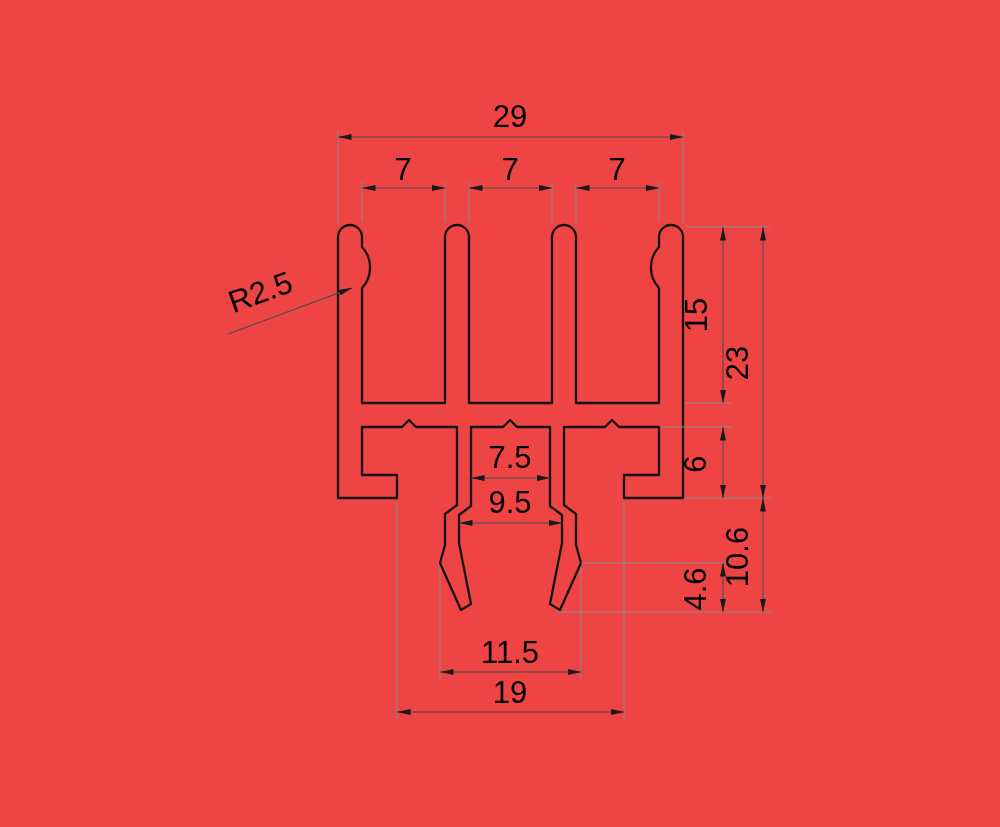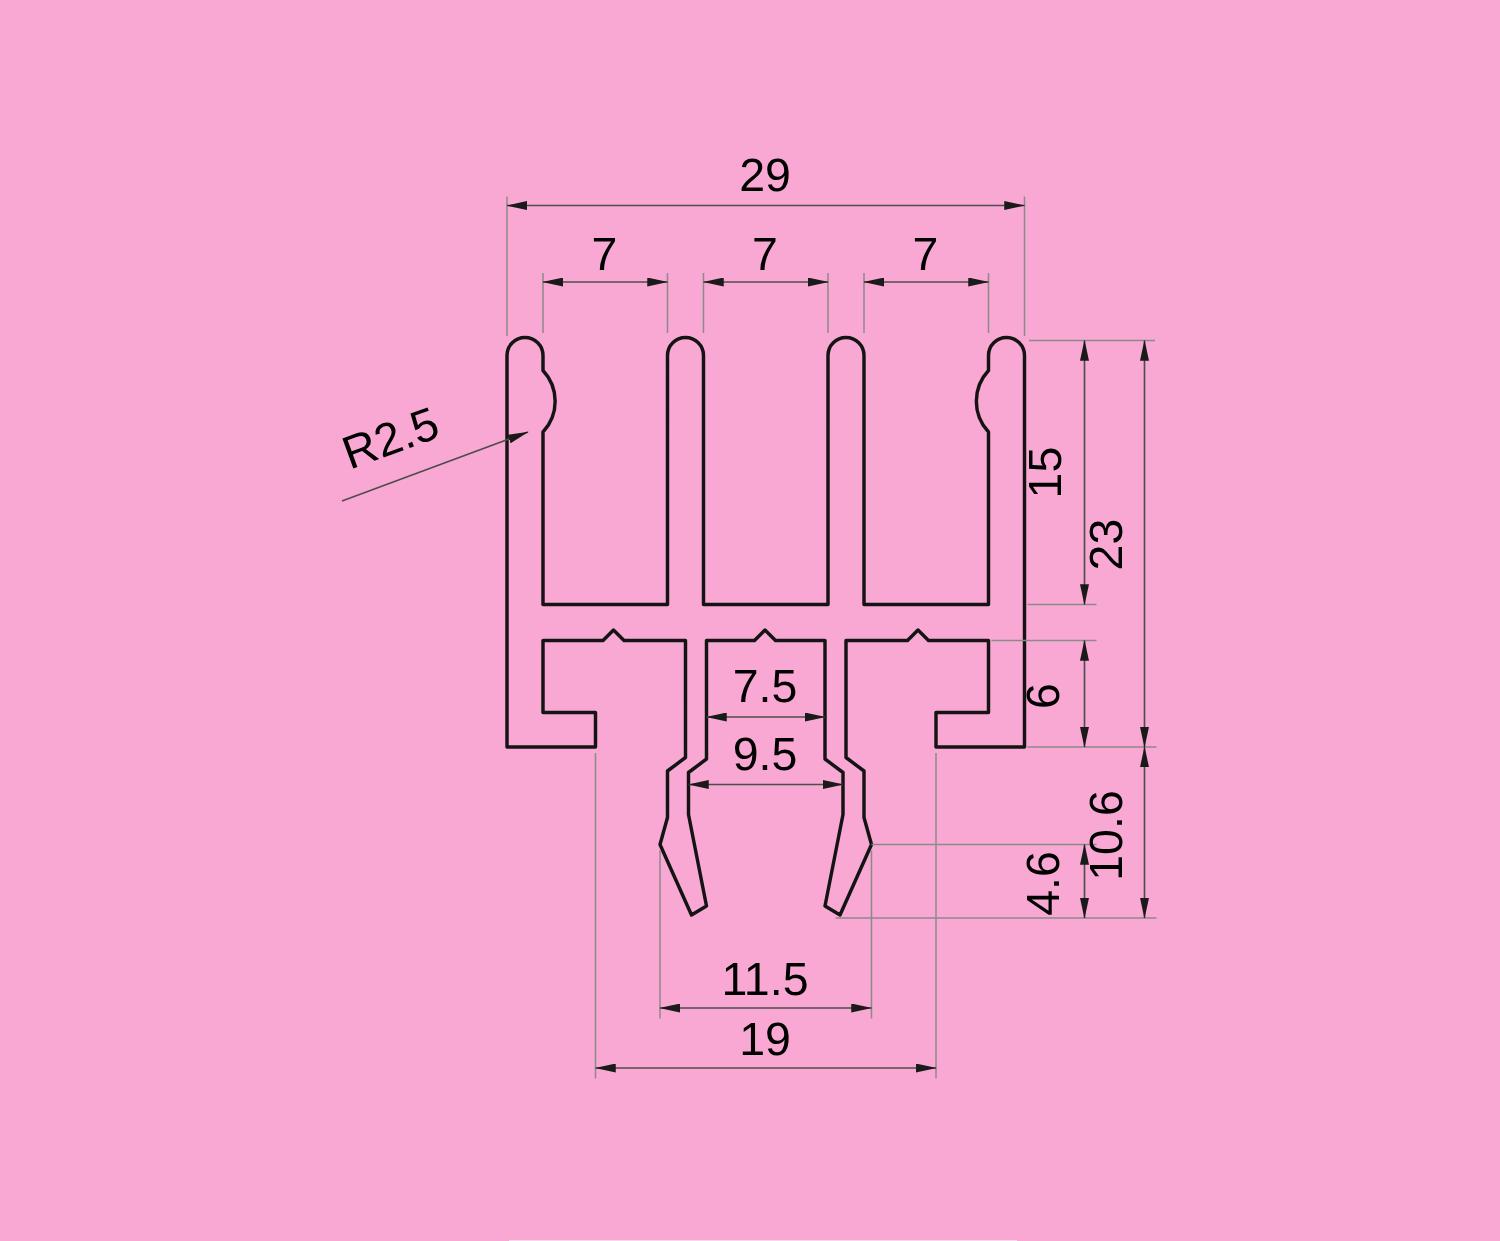--- a/index.html
+++ b/index.html
@@ -1,16 +1,16 @@
 <!DOCTYPE html>
 <html><head>
 <meta charset="utf-8">
 <style>
   html,body{margin:0;padding:0;background:#ffffff;}
-  .stage{width:1000px;height:827px;position:relative;background:#f9a8d4;overflow:hidden;}
+  .stage{width:1000px;height:827px;position:relative;background:#ef4444;overflow:hidden;}
   svg{display:block;}
   .profile{fill:none;stroke:#141414;stroke-width:2.3;stroke-linejoin:round;}
   .ext{stroke:#8a8a8a;stroke-width:1;fill:none;}
   .dim{stroke:#4d4d4d;stroke-width:1.1;fill:none;}
   .leader{stroke:#4d4d4d;stroke-width:1.1;fill:none;}
   text{font-family:"Liberation Sans","DejaVu Sans",sans-serif;font-size:31px;fill:#000;}
   .mid{text-anchor:middle;}
 </style>
 </head>
 <body>

